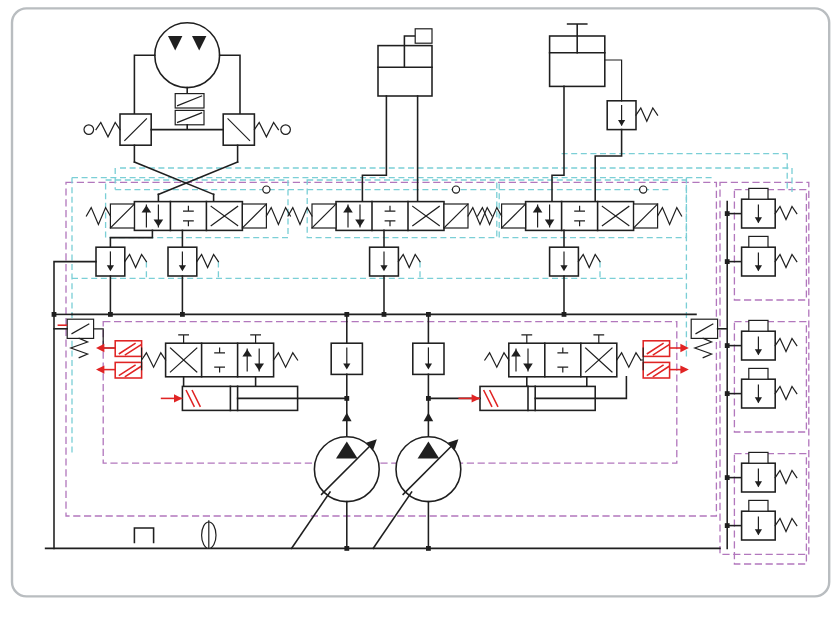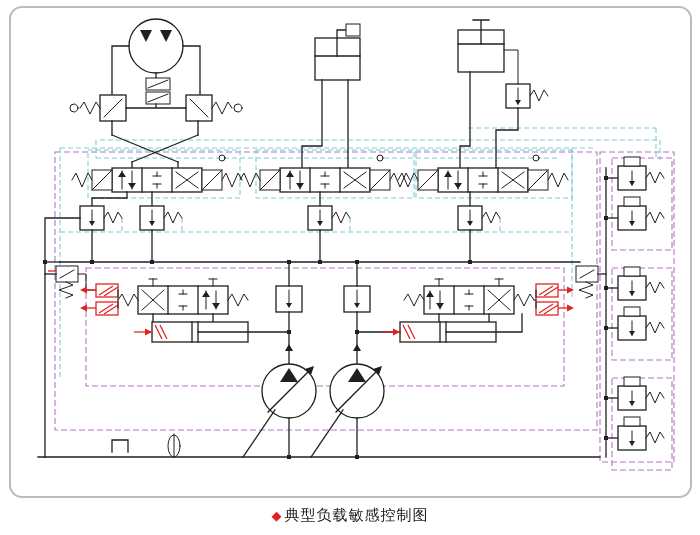--- a/index.html
+++ b/index.html
@@ -373,16 +373,13 @@
     <rect x="287" y="260" width="4" height="4" class="fk"></rect>
     <rect x="355" y="260" width="4" height="4" class="fk"></rect>
     <rect x="287" y="330" width="4" height="4" class="fk"></rect>
     <rect x="355" y="330" width="4" height="4" class="fk"></rect>
     <rect x="43" y="260" width="4" height="4" class="fk"></rect>
     <rect x="287" y="455" width="4" height="4" class="fk"></rect>
     <rect x="355" y="455" width="4" height="4" class="fk"></rect>
   </g>
 </svg>
 
-  <div class="caption">
-    <span class="bullet">◆</span><span>典型负载敏感控制图</span>
-  </div>
 </div>
 
 </body></html>

